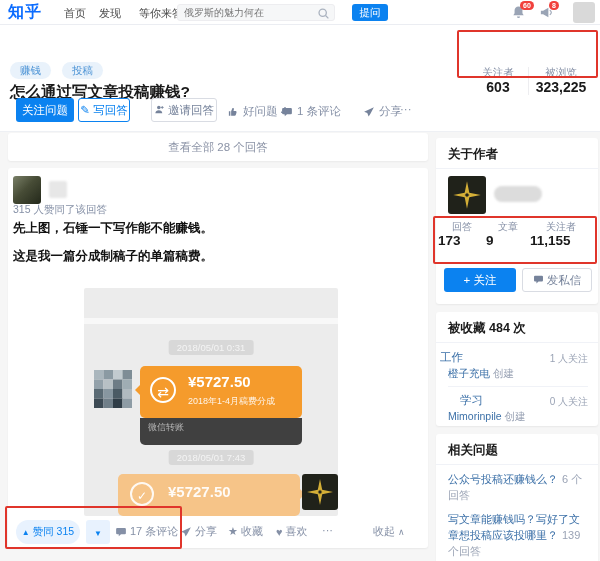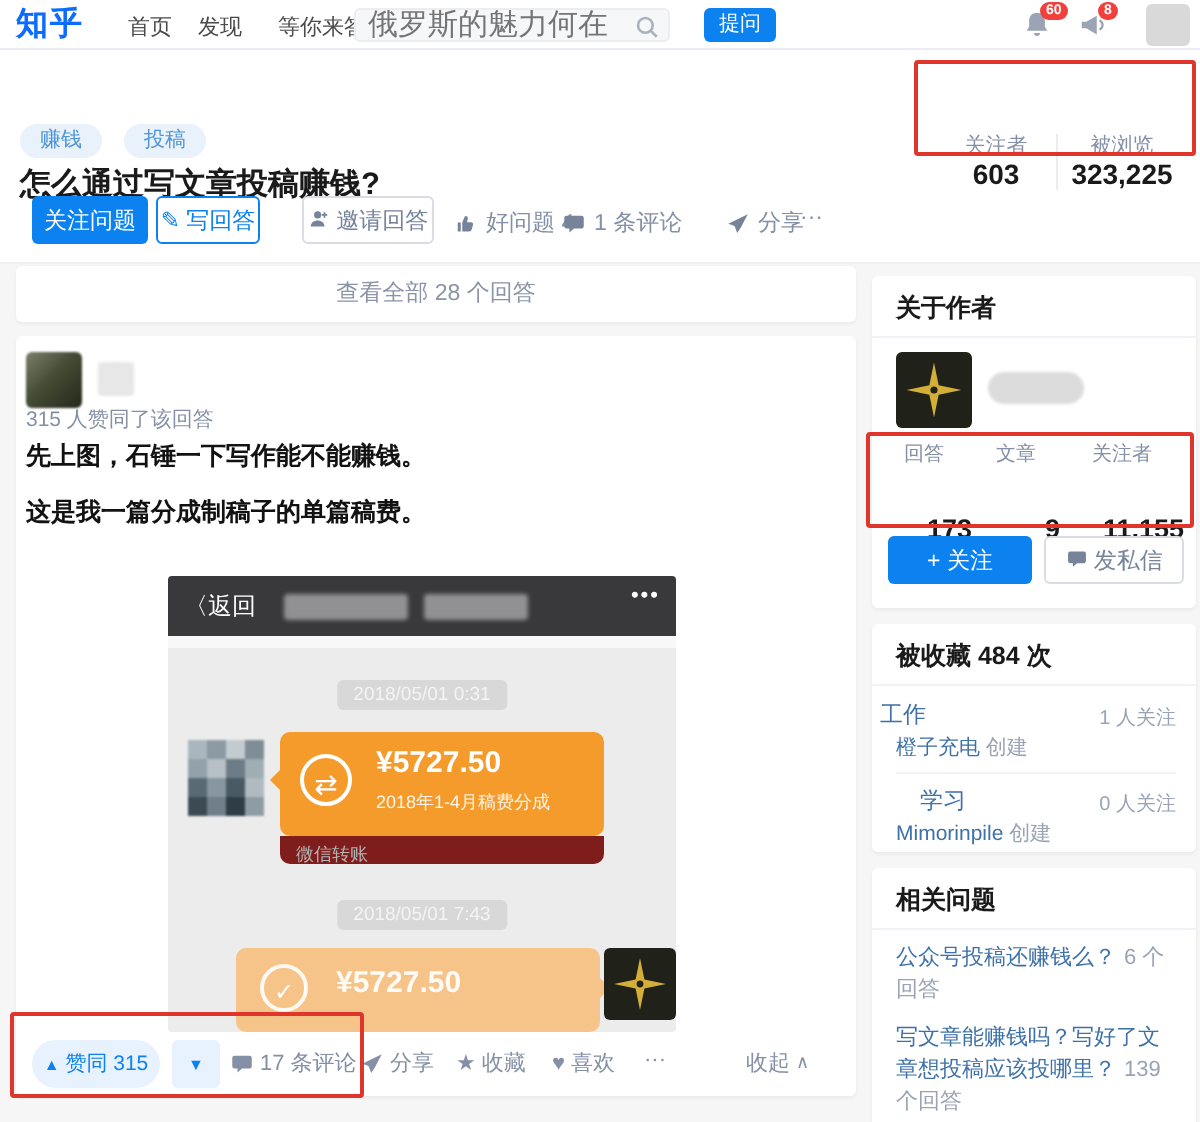--- a/index.html
+++ b/index.html
@@ -5,21 +5,21 @@
   * { margin:0; padding:0; box-sizing:border-box; }
   html,body { width:600px; height:561px; }
   body { font-family:"Liberation Sans","DejaVu Sans",sans-serif; background:#f6f6f6; overflow:hidden; }
   #app { position:relative; width:600px; height:561px; overflow:hidden; background:#f6f6f6; }
   .abs { position:absolute; }
   .card { position:absolute; background:#fff; border-radius:3px; box-shadow:0 1px 2px rgba(0,0,0,.06); }
   .navbar { position:absolute; left:0; top:0; width:600px; height:25px; background:#fff; border-bottom:1px solid #ebedf2; z-index:5; }
   .logo { position:absolute; left:8px; top:2px; font-size:16px; font-weight:bold; color:#0b6cff; letter-spacing:1px; }
   .navlink { position:absolute; top:6px; font-size:11px; color:#4a4a4a; cursor:pointer; }
   .search { position:absolute; left:177px; top:4px; width:158px; height:17px; background:#f6f7f8; border:1px solid #ededf0; border-radius:3px; }
-  .search input { position:absolute; left:6px; top:0; width:128px; height:15px; border:none; background:transparent; font-size:15px; color:#666; outline:none; font-family:inherit; }
+  .search input { position:absolute; left:6px; top:0; width:128px; height:15px; border:none; background:transparent; font-size:10px; color:#666; outline:none; font-family:inherit; }
   .search svg { position:absolute; right:4px; top:2px; }
   .askbtn { position:absolute; left:352px; top:4px; width:36px; height:17px; background:#0b82f0; color:#fff; font-size:10.5px; border:none; border-radius:3px; line-height:17px; text-align:center; cursor:pointer; font-family:inherit; }
   .badge { position:absolute; background:#f1403c; color:#fff; font-size:7px; line-height:9px; border-radius:8px; padding:0 3px; font-weight:bold; }
   .navavatar { position:absolute; left:573px; top:2px; width:22px; height:21px; background:#d9d9d9; border-radius:3px; }
   .header { position:absolute; left:0; top:25px; width:600px; height:107px; background:#fff; border-bottom:1px solid #eef0f4; }
   .tag { position:absolute; top:37px; height:17px; line-height:17px; padding:0 10px; background:#e9f2fb; color:#4f95d6; font-size:10.5px; border-radius:9px; cursor:pointer; }
   .qtitle { position:absolute; left:10px; top:57px; font-size:15.5px; font-weight:bold; color:#1a1a1a; }
   .statlabel { position:absolute; top:41px; font-size:10.5px; color:#8590a6; text-align:center; }
   .statvalue { position:absolute; top:54px; font-size:14px; font-weight:bold; color:#1a1a1a; text-align:center; }
   .btn-primary { position:absolute; background:#0b82f0; color:#fff; border:none; border-radius:3px; font-size:11.5px; cursor:pointer; font-family:inherit; }
@@ -36,31 +36,31 @@
   .wc-back { position:absolute; left:8px; top:7px; color:#fff; font-size:12px; }
   .wc-blob { position:absolute; top:9px; height:13px; background:#919193; border-radius:2px; filter:blur(1px); }
   .wc-dots { position:absolute; right:8px; top:4px; color:#fff; font-size:11px; letter-spacing:1px; }
   .wc-strip { position:absolute; left:0; top:30px; width:254px; height:6px; background:#f8f8f8; }
   .wc-time { position:absolute; left:50%; transform:translateX(-50%); background:#d8d8d8; color:#f4f4f4; font-size:9.5px; padding:2px 8px; border-radius:3px; white-space:nowrap; }
   .wc-bubble1 { position:absolute; left:56px; top:78px; width:162px; height:52px; background:#f59b2c; border-radius:5px; }
   .wc-tail-l { position:absolute; left:-5px; top:18px; width:0; height:0; border-top:6px solid transparent; border-bottom:6px solid transparent; border-right:6px solid #f59b2c; }
   .wc-circle { position:absolute; border:2px solid #fff; border-radius:50%; color:#fff; text-align:center; }
   .wc-amount { position:absolute; color:#fff; font-size:15px; font-weight:bold; }
   .wc-desc { position:absolute; color:rgba(255,255,255,.9); font-size:9px; }
-  .wc-footer { position:absolute; left:56px; top:130px; width:162px; height:14px; background:#7f1d1d; border-radius:0 0 5px 5px; font-size:9px; color:#b5b5b5; line-height:18px; padding-left:8px; }
+  .wc-footer { position:absolute; left:56px; top:130px; width:162px; height:27px; background:#404040; border-radius:0 0 5px 5px; font-size:9px; color:#b5b5b5; line-height:18px; padding-left:8px; }
   .wc-bubble2 { position:absolute; left:34px; top:186px; width:182px; height:42px; background:#f6c488; border-radius:5px; }
   .wc-tail-r { position:absolute; right:-5px; top:14px; width:0; height:0; border-top:6px solid transparent; border-bottom:6px solid transparent; border-left:6px solid #f6c488; }
   .mosaic { position:absolute; filter:blur(.6px); }
   .votebtn { position:absolute; top:520px; height:24px; background:#e8f2fe; color:#0b82f0; border:none; border-radius:3px; font-size:10.5px; cursor:pointer; font-family:inherit; }
   .footact { position:absolute; top:524px; font-size:11px; color:#8590a6; cursor:pointer; display:flex; align-items:center; gap:3px; }
   .sb-title { position:absolute; font-size:12.5px; font-weight:bold; color:#1a1a1a; }
   .sb-divider { position:absolute; height:1px; background:#f0f2f7; }
   .sb-avatar { position:absolute; left:448px; top:176px; width:38px; height:38px; border-radius:3px; overflow:hidden; cursor:pointer; }
   .astat-label { position:absolute; top:220px; font-size:10px; color:#8590a6; text-align:center; }
-  .astat-value { position:absolute; top:233px; font-size:13.5px; font-weight:bold; color:#1a1a1a; text-align:right;margin-top:24px; }
+  .astat-value { position:absolute; top:233px; font-size:13.5px; font-weight:bold; color:#1a1a1a; text-align:left; }
   .collname { position:absolute; font-size:11.5px; color:#3d71a8; cursor:pointer; }
   .collcount { position:absolute; font-size:10px; color:#9aa3b5; text-align:right; }
   .collcreator { position:absolute; font-size:10.5px; }
   .collcreator .c-link { color:#3d71a8; cursor:pointer; }
   .collcreator .c-gray { color:#9aa3b5; }
   .related-list { position:absolute; left:448px; top:472px; width:140px; }
   .rel-item { font-size:11px; line-height:1.45; margin-bottom:8px; }
   .rel-q { color:#3d71a8; cursor:pointer; }
   .rel-count { color:#9aa3b5; margin-left:4px; }
   .annotation { position:absolute; border:2.5px solid #e0352b; border-radius:2px; z-index:50; pointer-events:none; }
@@ -153,26 +153,20 @@
   <div class="card" style="left:8px;top:168px;width:420px;height:380px;">
     
   </div>
   <div class="ansavatar"></div>
   <div class="nameblob" style="left:49px;top:181px;width:18px;height:17px;"></div>
   <div class="ansmeta">315 人赞同了该回答</div>
   <p class="ansline" style="top:248px;">这是我一篇分成制稿子的单篇稿费。</p>
   <p class="ansline" style="top:220px;">先上图，石锤一下写作能不能赚钱。</p>
 
   <div class="wechat">
-    <div class="wc-header">
-      <span class="wc-back">〈返回</span>
-      <span class="wc-blob" style="left:58px;width:62px;"></span>
-      <span class="wc-blob" style="left:128px;width:52px;"></span>
-      <span class="wc-dots">•••</span>
-    </div>
     <div class="wc-strip"></div>
     <span class="wc-time" style="top:52px;text-align:right;">2018/05/01 0:31</span>
     <svg class="mosaic" style="left:10px;top:82px;" width="38" height="38" viewBox="0 0 40 40">
       <rect x="0" y="0" width="10" height="10" fill="#aab6bd"></rect>
         <rect x="10" y="0" width="10" height="10" fill="#8b9aa3"></rect>
         <rect x="20" y="0" width="10" height="10" fill="#c2cbd0"></rect>
         <rect x="30" y="0" width="10" height="10" fill="#7e8d96"></rect>
       <rect x="0" y="10" width="10" height="10" fill="#93a1aa"></rect>
         <rect x="10" y="10" width="10" height="10" fill="#b7c0c5"></rect>
         <rect x="20" y="10" width="10" height="10" fill="#6d7c86"></rect>

